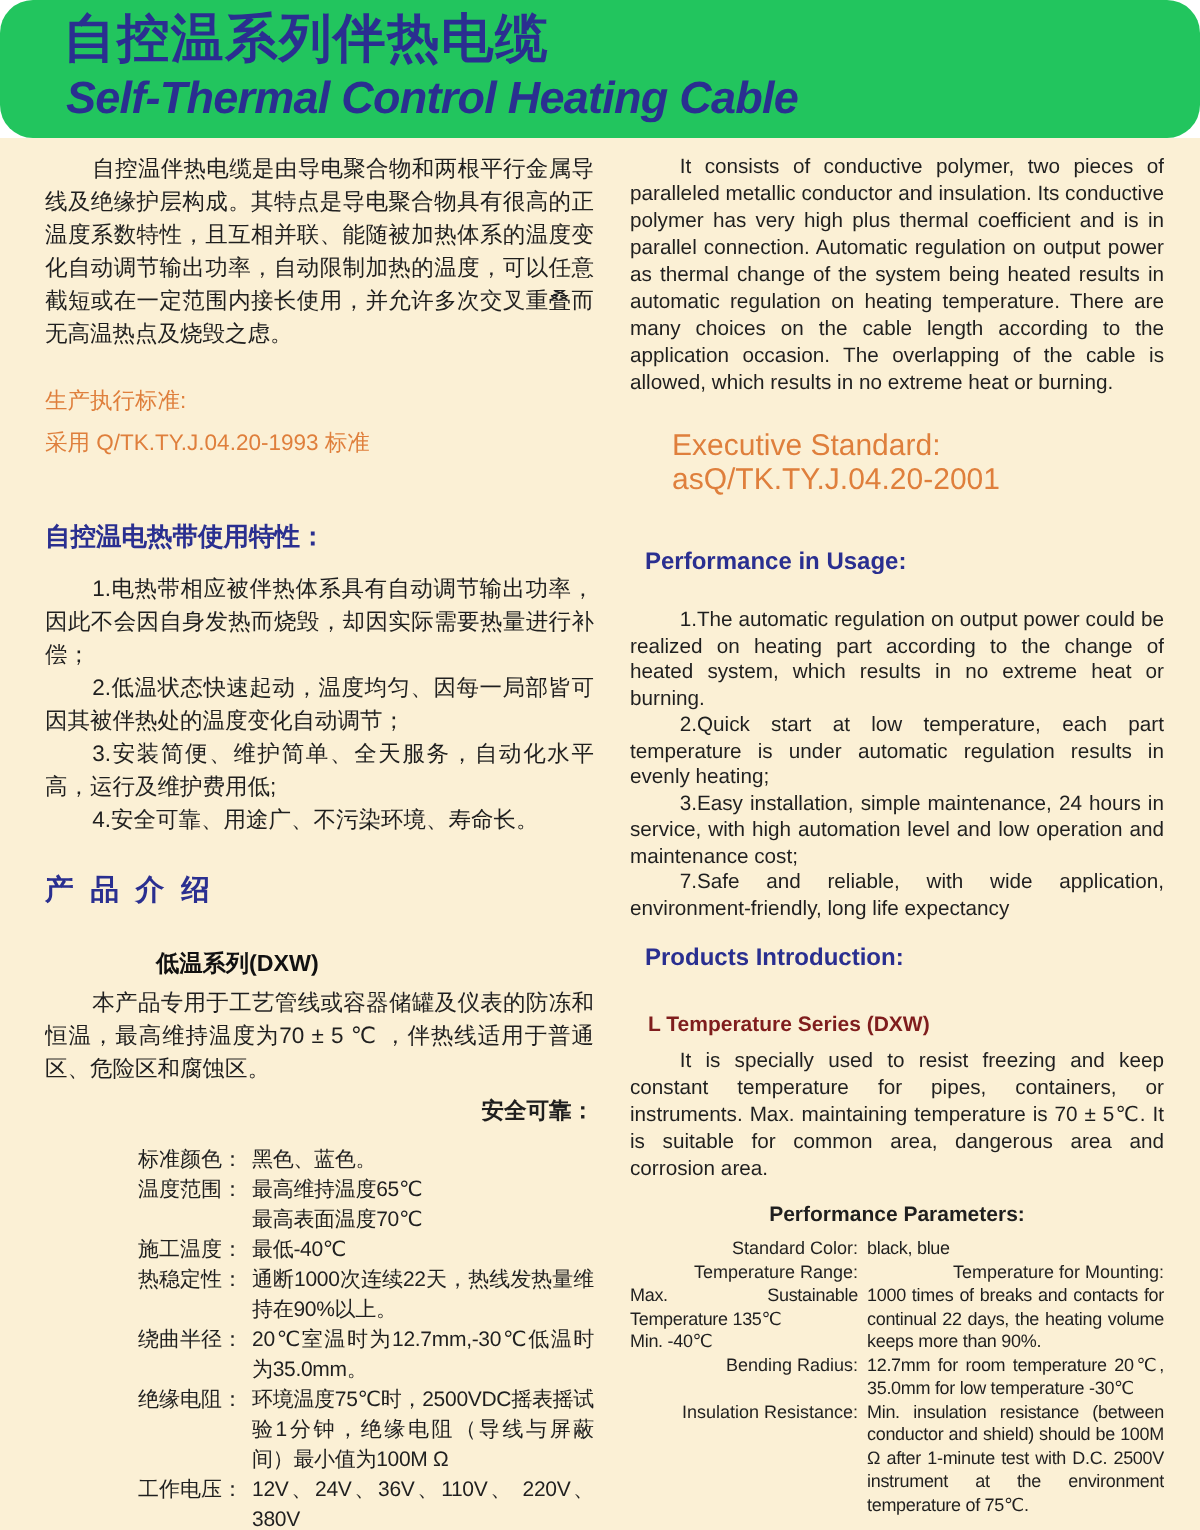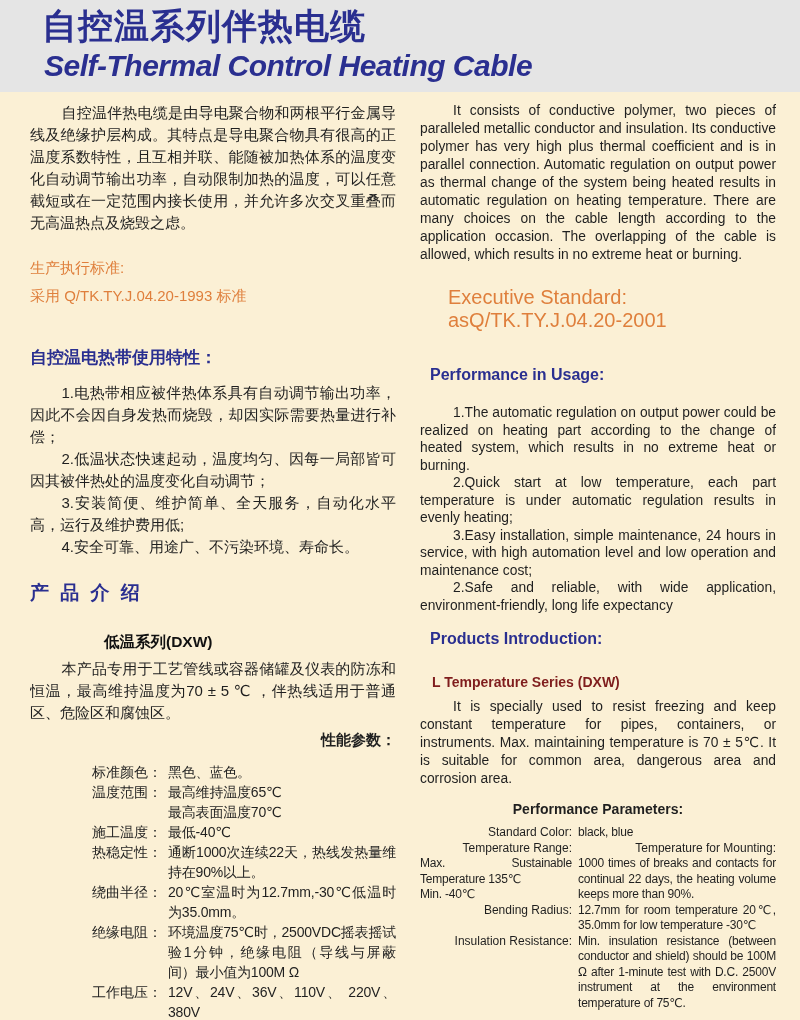--- a/index.html
+++ b/index.html
@@ -8,21 +8,21 @@
     --page-cream:#FBF0D5;
     --text-dark:#1F1F1F;
   }
   *{margin:0;padding:0;box-sizing:border-box;}
   html,body{width:800px;}
   body{
     height:1020px;background:#fff;color:var(--text-dark);
     font-family:"Liberation Sans","DejaVu Sans",sans-serif;
     overflow:hidden;
   }
-  .header{height:92px;background:#e5e5e5;padding:5px 0 0 42px;}
+  .header{height:92px;background:#22c55e;padding:5px 0 0 42px;border-radius:22px;}
   .title-zh{font-size:35px;font-weight:800;color:var(--title-blue);letter-spacing:1px;line-height:1.2;}
   .title-en{font-size:30px;font-weight:800;font-style:italic;color:var(--title-blue);margin:2px 0 0 2px;letter-spacing:-0.5px;}
   .body-area{
     height:948px;background:var(--page-cream);
     display:flex;gap:24px;padding:10px 24px 0 30px;overflow:hidden;justify-content:space-between;
   }
   .col{overflow:hidden;}
   .col-zh{width:366px;}
   .col-en{flex:1;}
 
@@ -88,21 +88,21 @@
         <p class="para indent">3.安装简便、维护简单、全天服务，自动化水平高，运行及维护费用低;</p>
         <p class="para indent">4.安全可靠、用途广、不污染环境、寿命长。</p>
       </div>
 
       <h3 class="heading heading-products">产 品 介 绍</h3>
 
       <h4 class="series">低温系列(DXW)</h4>
 
       <p class="para indent series-desc">本产品专用于工艺管线或容器储罐及仪表的防冻和恒温，最高维持温度为70 ± 5 ℃ ，伴热线适用于普通区、危险区和腐蚀区。</p>
 
-      <h4 class="params-title">性能参数：</h4>
+      <h4 class="params-title">安全可靠：</h4>
 
       <div class="params">
         <div class="label">标准颜色：</div>
         <div class="value">黑色、蓝色。</div>
         <div class="label">温度范围：</div>
         <div class="value">最高维持温度65℃
 最高表面温度70℃</div>
         <div class="label">施工温度：</div>
         <div class="value">最低-40℃</div>
         <div class="label">热稳定性：</div>
@@ -124,21 +124,21 @@
         <p>Executive Standard:</p>
         <p>asQ/TK.TY.J.04.20-2001</p>
       </div>
 
       <h3 class="heading heading-usage">Performance in Usage:</h3>
 
       <div class="list">
         <p class="para indent">1.The automatic regulation on output power could be realized on heating part according to the change of heated system, which results in no extreme heat or burning.</p>
         <p class="para indent">2.Quick start at low temperature, each part temperature is under automatic regulation results in evenly heating;</p>
         <p class="para indent">3.Easy installation, simple maintenance, 24 hours in service, with high automation level and low operation and maintenance cost;</p>
-        <p class="para indent">2.Safe and reliable, with wide application, environment-friendly, long life expectancy</p>
+        <p class="para indent">7.Safe and reliable, with wide application, environment-friendly, long life expectancy</p>
       </div>
 
       <h3 class="heading heading-products">Products Introduction:</h3>
 
       <h4 class="series">L Temperature Series (DXW)</h4>
 
       <p class="para indent series-desc">It is specially used to resist freezing and keep constant temperature for pipes, containers, or instruments. Max. maintaining temperature is 70 ± 5℃. It is suitable for common area, dangerous area and corrosion area.</p>
 
       <h4 class="params-title">Performance Parameters:</h4>
 

